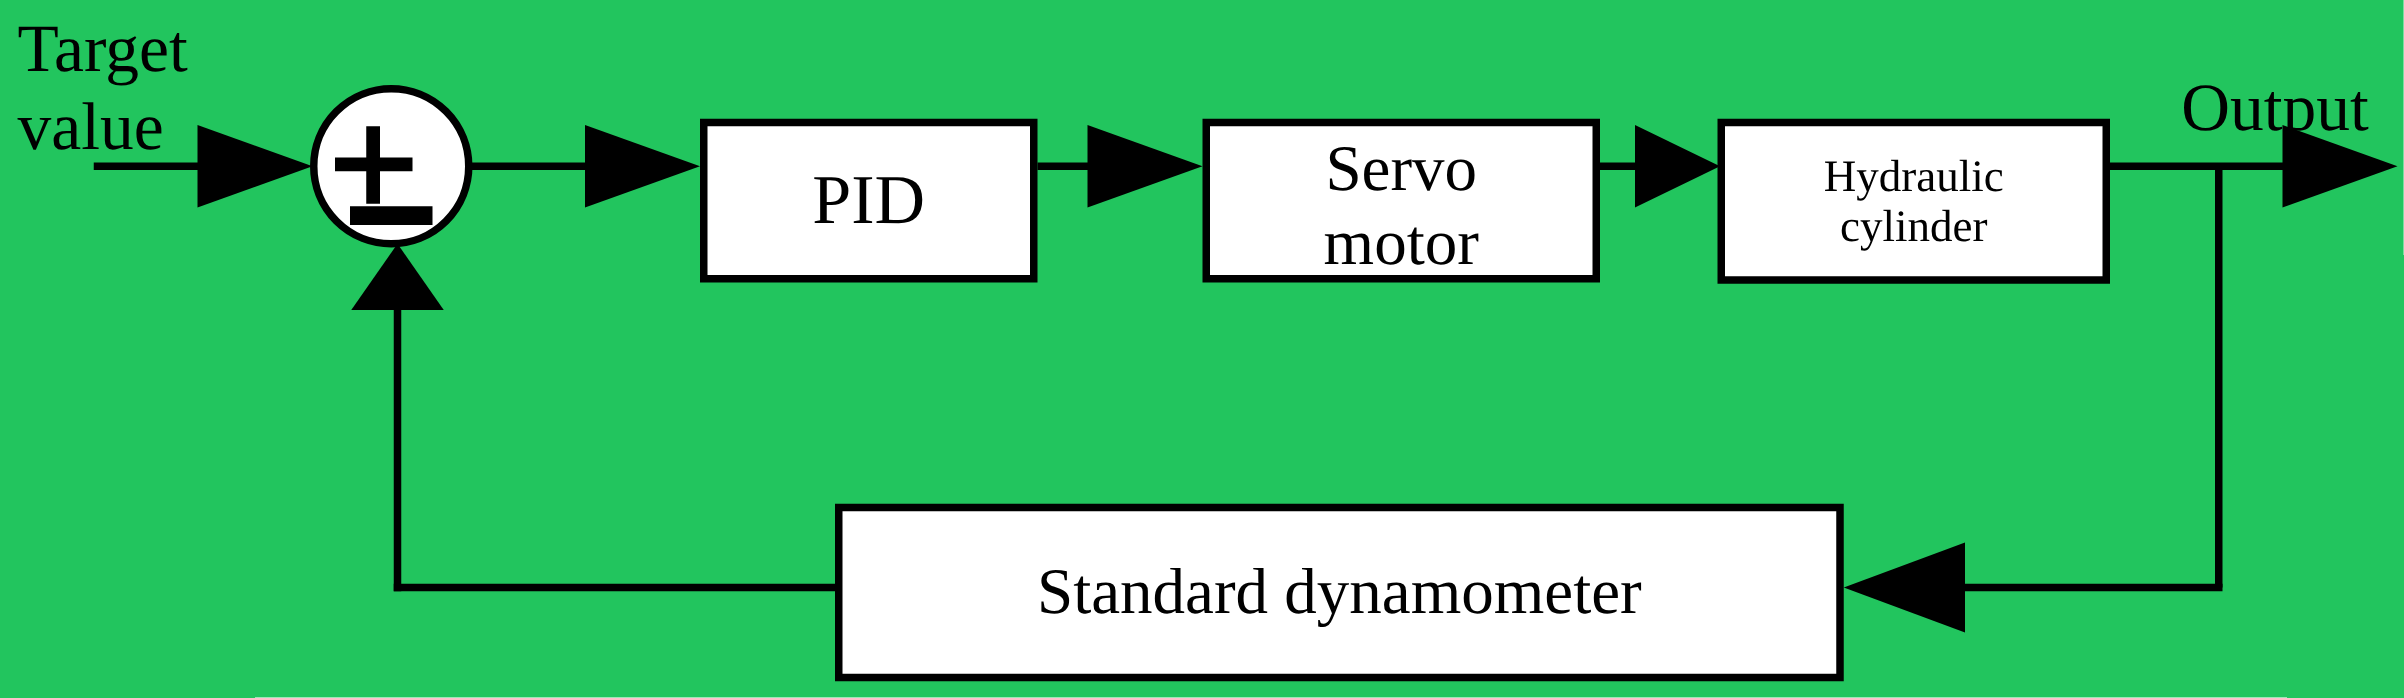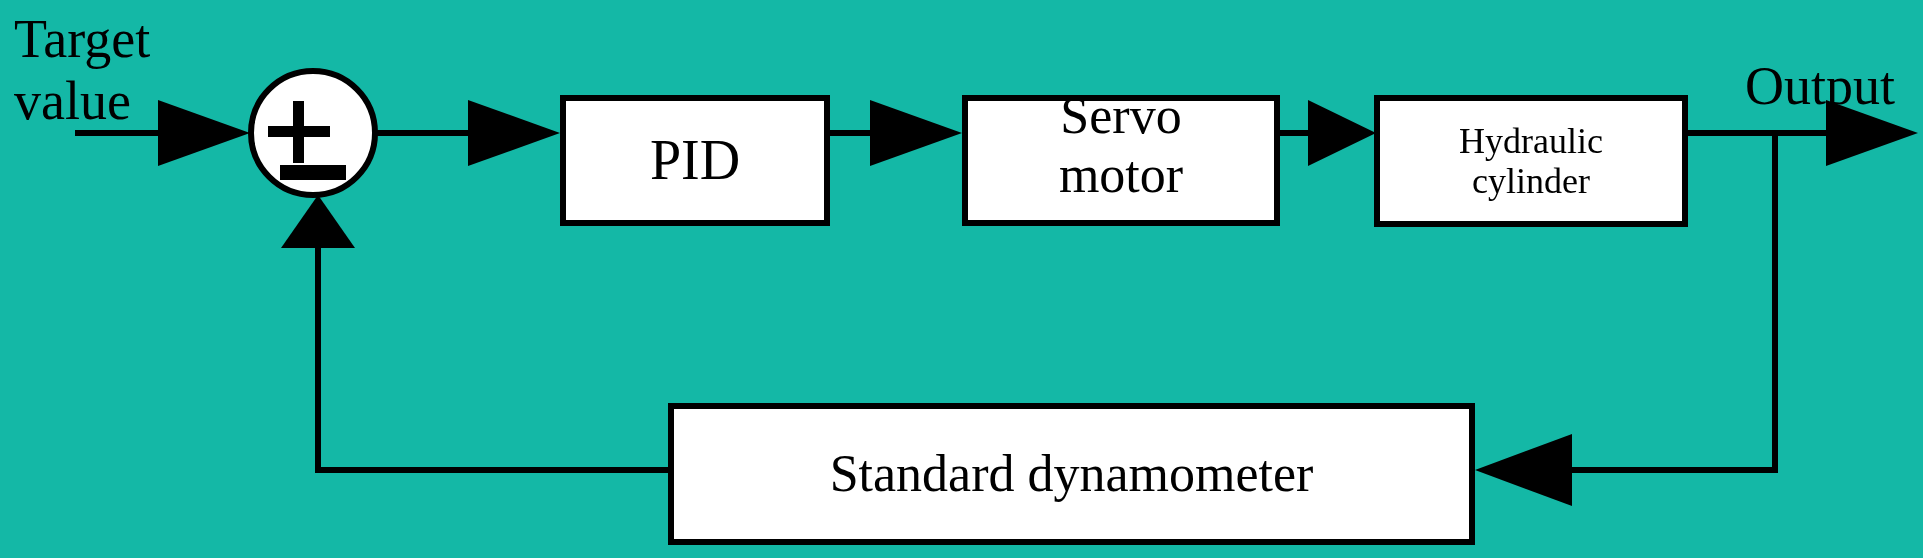--- a/index.html
+++ b/index.html
@@ -8,21 +8,21 @@
     padding: 0;
     background: #ffffff;
   }
   body {
     font-family: "Liberation Serif", "DejaVu Serif", serif;
   }
   #diagram-root {
     position: relative;
     width: 1923px;
     height: 558px;
-    background: #14b8a6;
+    background: #22c55e;
     overflow: hidden;
   }
   #diagram-svg {
     position: absolute;
     top: 0;
     left: 0;
     width: 1923px;
     height: 558px;
     display: block;
   }
@@ -154,21 +154,21 @@
 
   </svg>
 
   <div class="edge-label" style="left:14px; top:8px; width:190px; font-size:54px;">Target
 value</div>
 
   <div class="edge-label" style="left:1745px; top:55px; width:180px; font-size:54px;">Output</div>
 
   <div class="blk-label" style="left:560px; top:95px; width:270px; height:131px; font-size:56px;">PID</div>
 
-  <div class="blk-label" style="left:962px; top:80px; width:318px; height:131px; font-size:52px;">Servo
+  <div class="blk-label" style="left:962px; top:100px; width:318px; height:131px; font-size:52px;">Servo
 motor</div>
 
   <div class="blk-label" style="left:1374px; top:95px; width:314px; height:132px; font-size:36px;">Hydraulic
 cylinder</div>
 
   <div class="blk-label" style="left:668px; top:403px; width:807px; height:142px; font-size:52px;">Standard dynamometer</div>
 
   <div class="hit" style="left:251px; top:71px; width:124px; height:124px; border-radius:50%;"></div>
   <div class="hit" style="left:560px; top:95px; width:270px; height:131px;"></div>
   <div class="hit" style="left:962px; top:95px; width:318px; height:131px;"></div>

